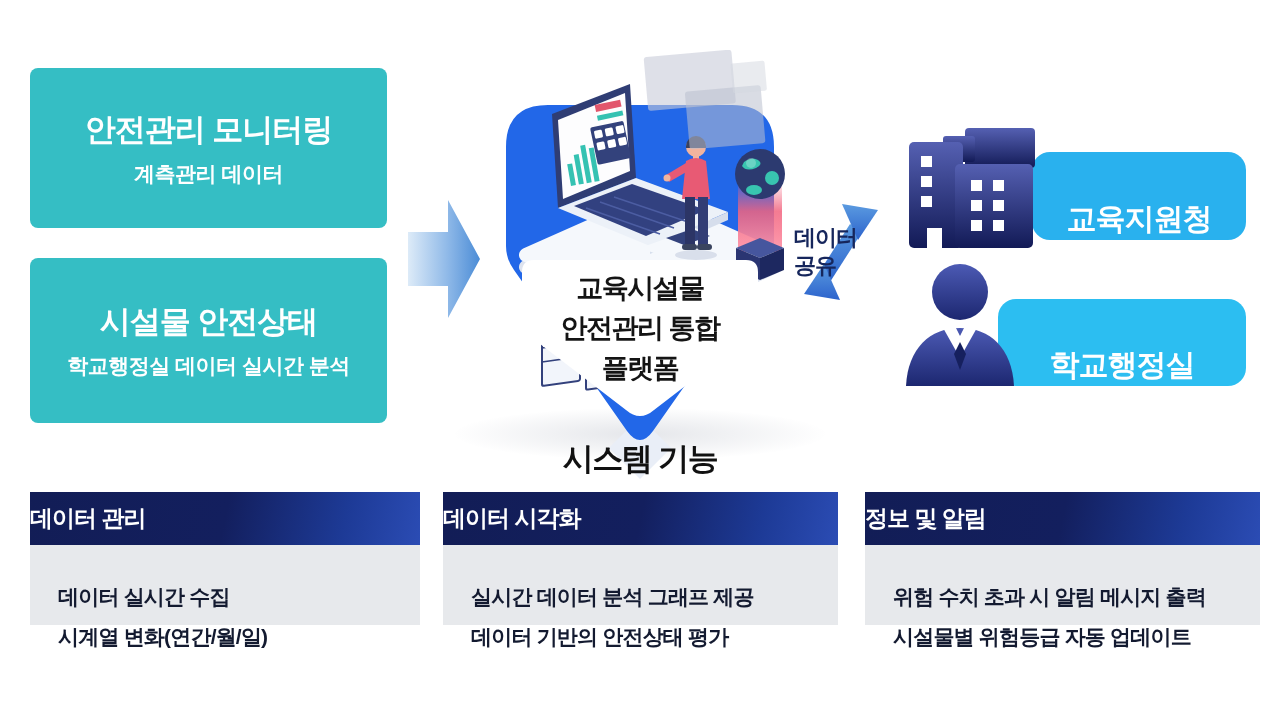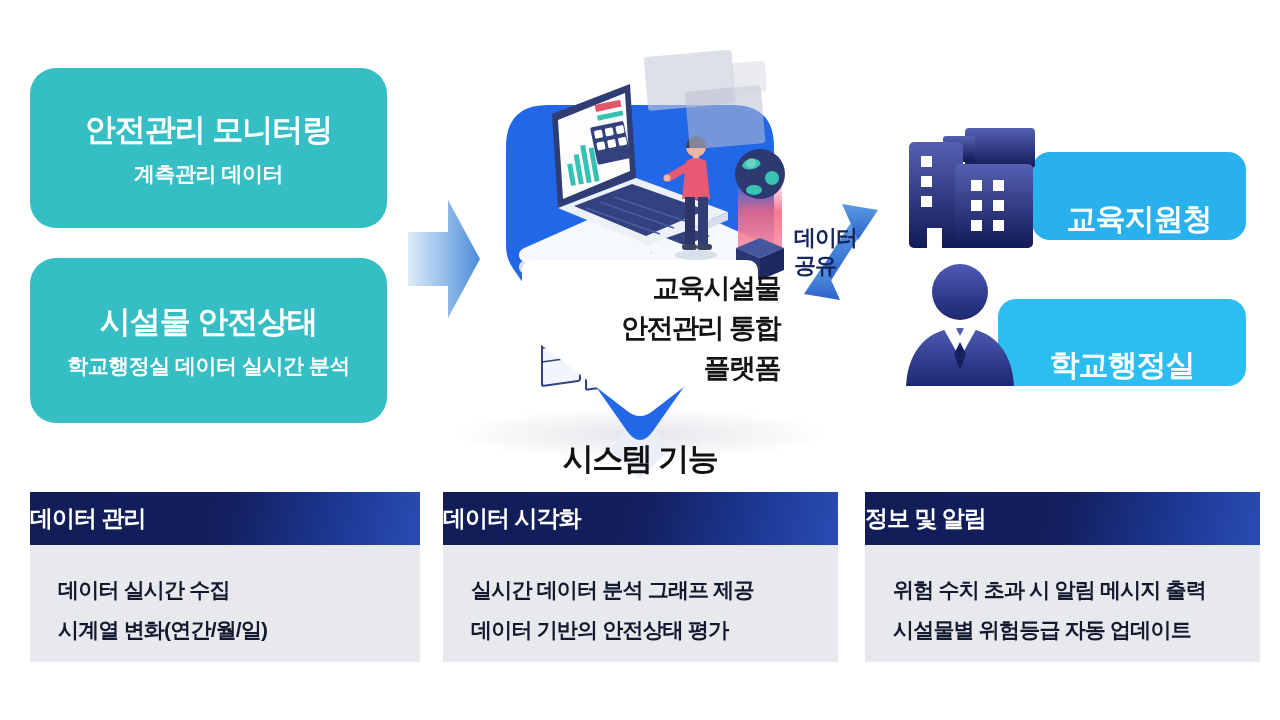--- a/index.html
+++ b/index.html
@@ -3,33 +3,33 @@
 <meta charset="utf-8">
 <style>
   html,body{margin:0;padding:0;background:#ffffff;}
   .stage{
     position:relative;width:1280px;height:720px;background:#ffffff;overflow:hidden;
     font-family:"Liberation Sans","DejaVu Sans",sans-serif;
   }
   .abs{position:absolute;}
   
   .src-box{
-    position:absolute;left:30px;width:357px;background:#35bec4;border-radius:26px;
+    position:absolute;left:30px;width:357px;background:#35bec4;border-radius:8px;
     color:#ffffff;text-align:center;display:flex;flex-direction:column;justify-content:center;gap:9px;
   }
   #src1{top:68px;height:160px;}
   #src2{top:258px;height:165px;}
   .src-title{font-size:31px;font-weight:800;letter-spacing:-1px;}
   .src-sub{font-size:21px;font-weight:600;letter-spacing:-0.5px;}
   
   #flow-arrow{left:408px;top:198px;}
   
   #badge-svg{left:490px;top:50px;}
   .badge-text{
-    position:absolute;left:500px;top:268px;width:280px;text-align:right;
+    position:absolute;left:500px;top:268px;width:280px;text-align:center;
     font-size:27px;font-weight:800;color:#141414;line-height:40px;letter-spacing:-1.5px;
   }
   .shadow-ellipse{
     position:absolute;left:455px;top:408px;width:370px;height:52px;border-radius:50%;
     background:radial-gradient(ellipse at center, rgba(90,100,125,0.16) 0%, rgba(90,100,125,0.05) 50%, rgba(0,0,0,0) 72%);
   }
   .tip-diamond{
     position:absolute;left:618px;top:426px;width:44px;height:44px;background:#e9eef7;transform:rotate(45deg);
   }
   .system-label{
@@ -53,21 +53,21 @@
   #person-svg{left:900px;top:262px;}
   
   .panel{position:absolute;top:492px;}
   #panel1{left:30px;width:390px;}
   #panel2{left:443px;width:395px;}
   #panel3{left:865px;width:395px;}
   .panel-header{
     height:53px;line-height:53px;text-align:left;color:#ffffff;font-size:23px;font-weight:800;letter-spacing:-1px;
     background:linear-gradient(102deg,#121d56 0%,#131f5e 50%,#1d3a96 80%,#2b4cb4 100%);
   }
-  .panel-body{height:117px;background:#e7e9ec;box-sizing:border-box;padding:25px 10px 0 28px;}
+  .panel-body{height:80px;background:#e7e9ec;box-sizing:border-box;padding:32px 10px 0 28px;}
   .panel-item{font-size:21px;font-weight:700;color:#131a30;line-height:40px;letter-spacing:-0.8px;white-space:nowrap;}
 </style>
 </head>
 <body>
 
 <div class="stage">
 
   <div class="src-box" id="src1">
     <div class="src-title">안전관리 모니터링</div>
     <div class="src-sub">계측관리 데이터</div>

